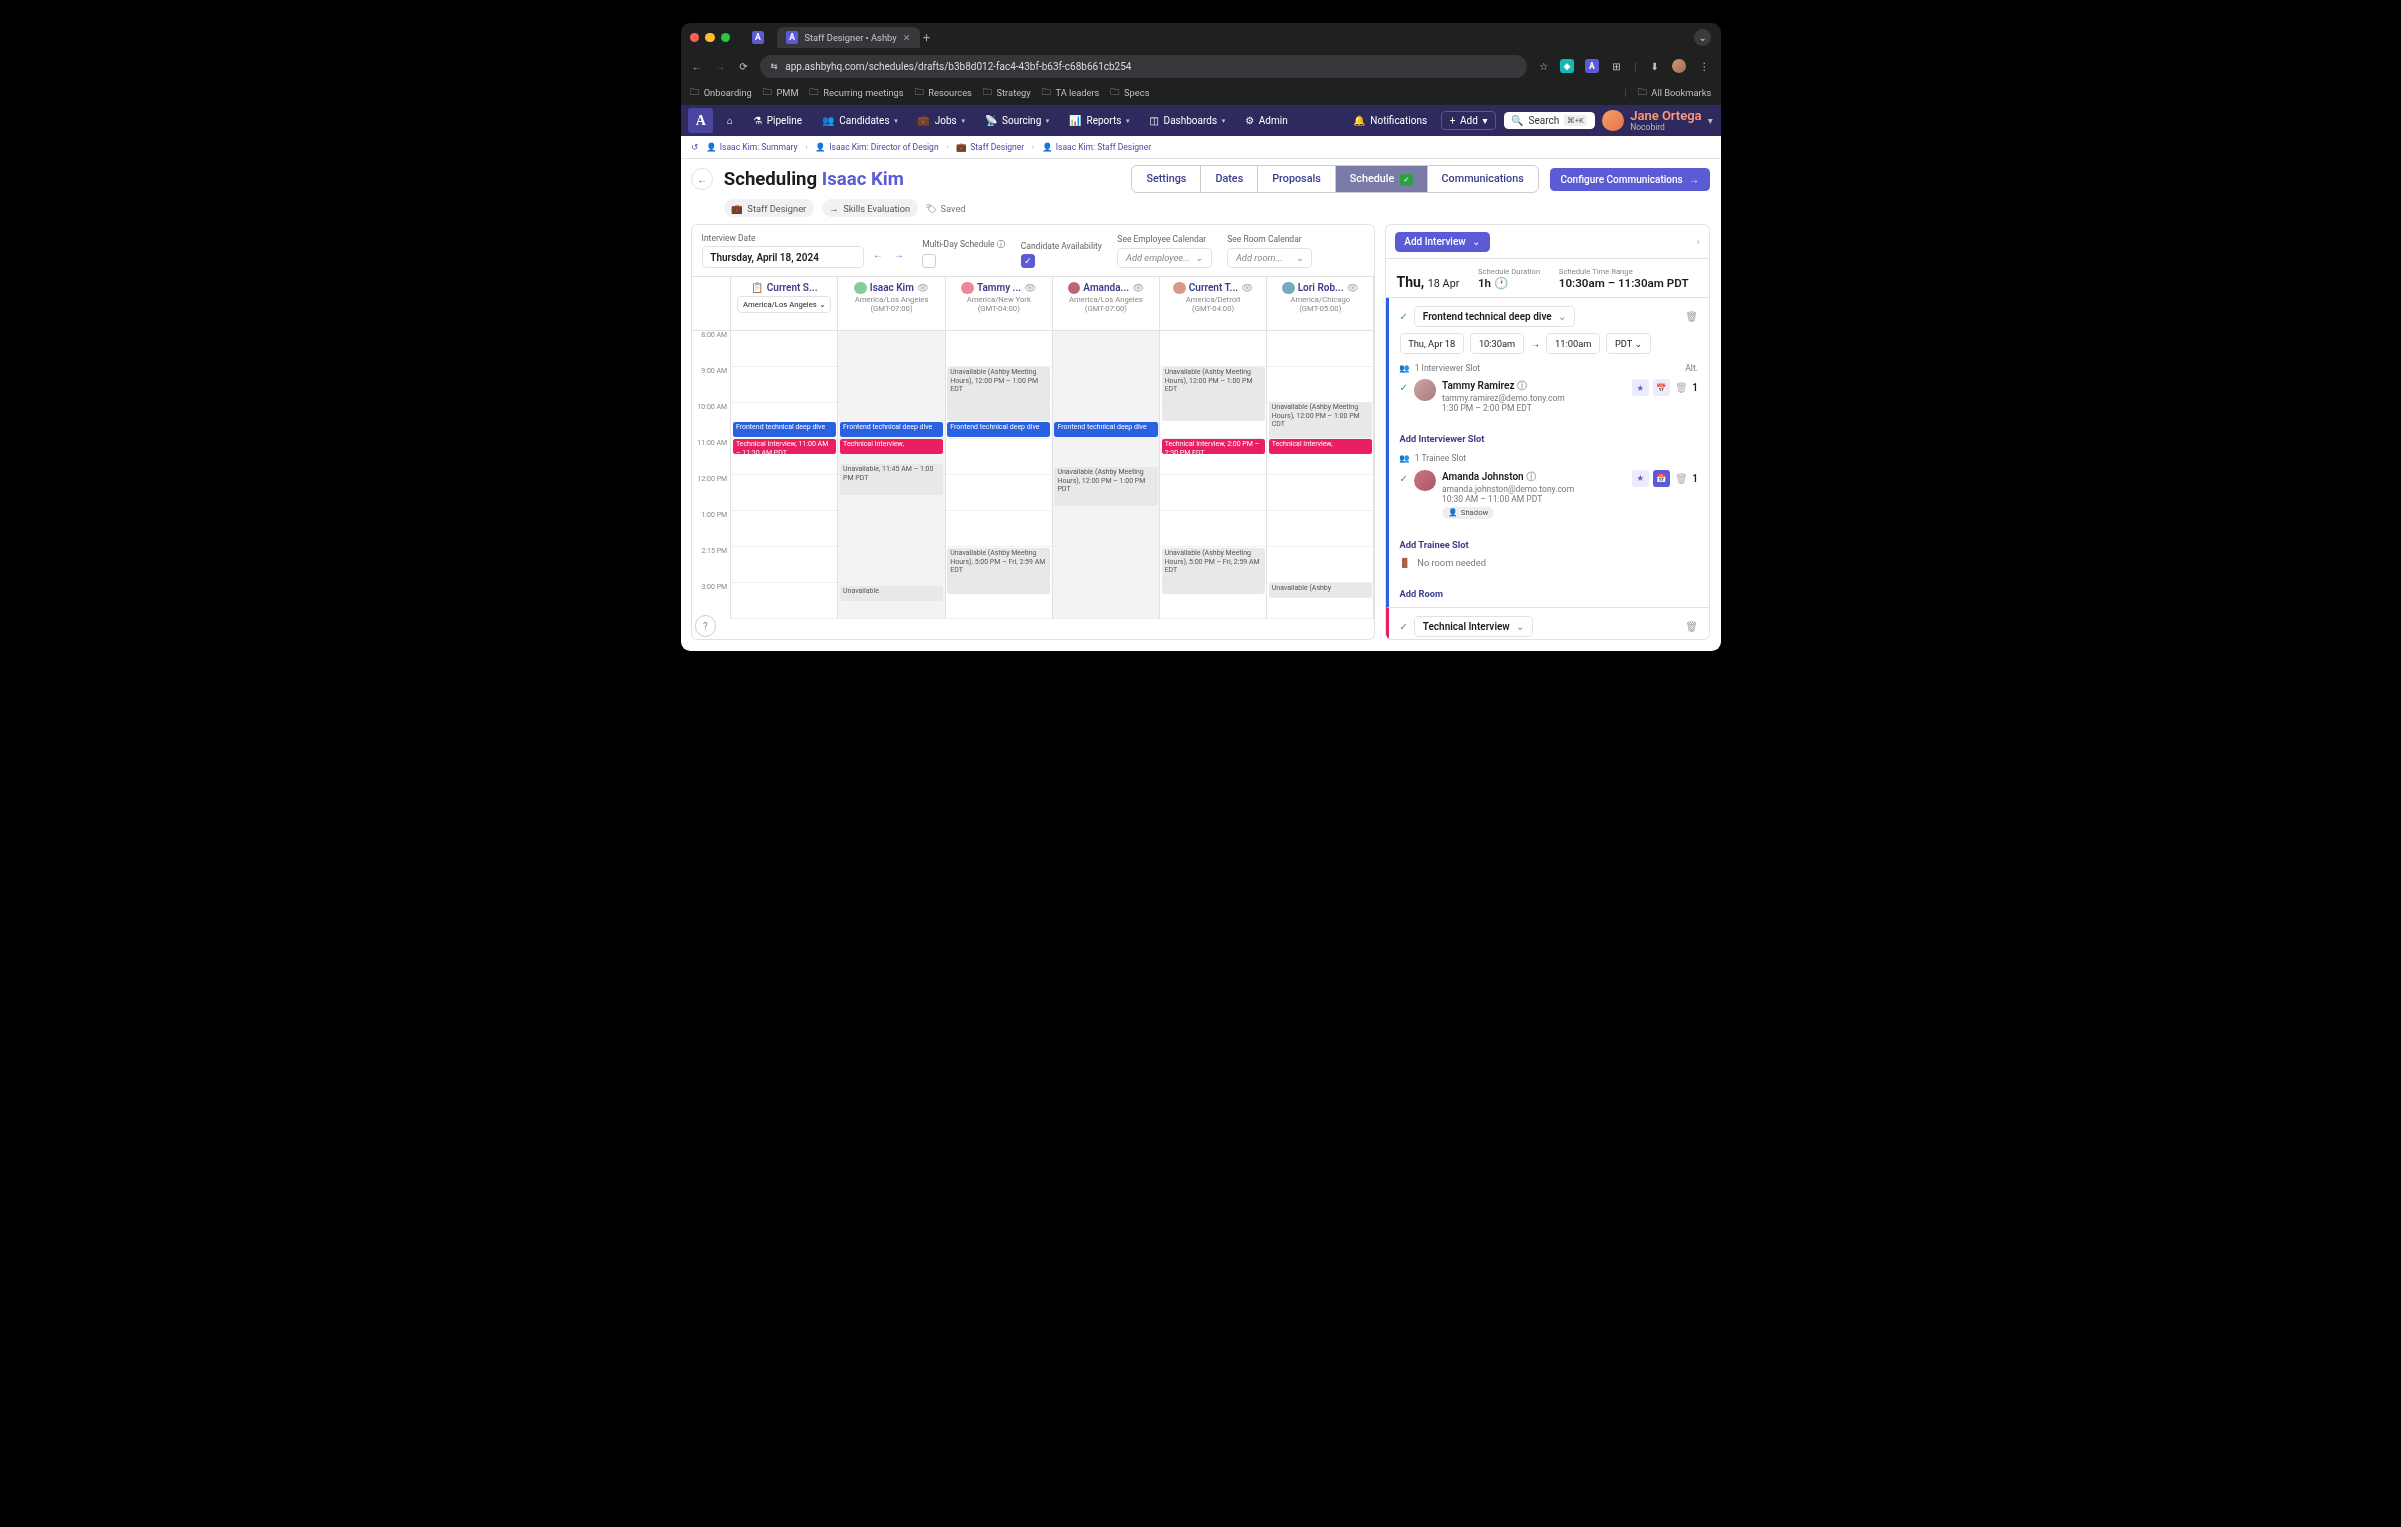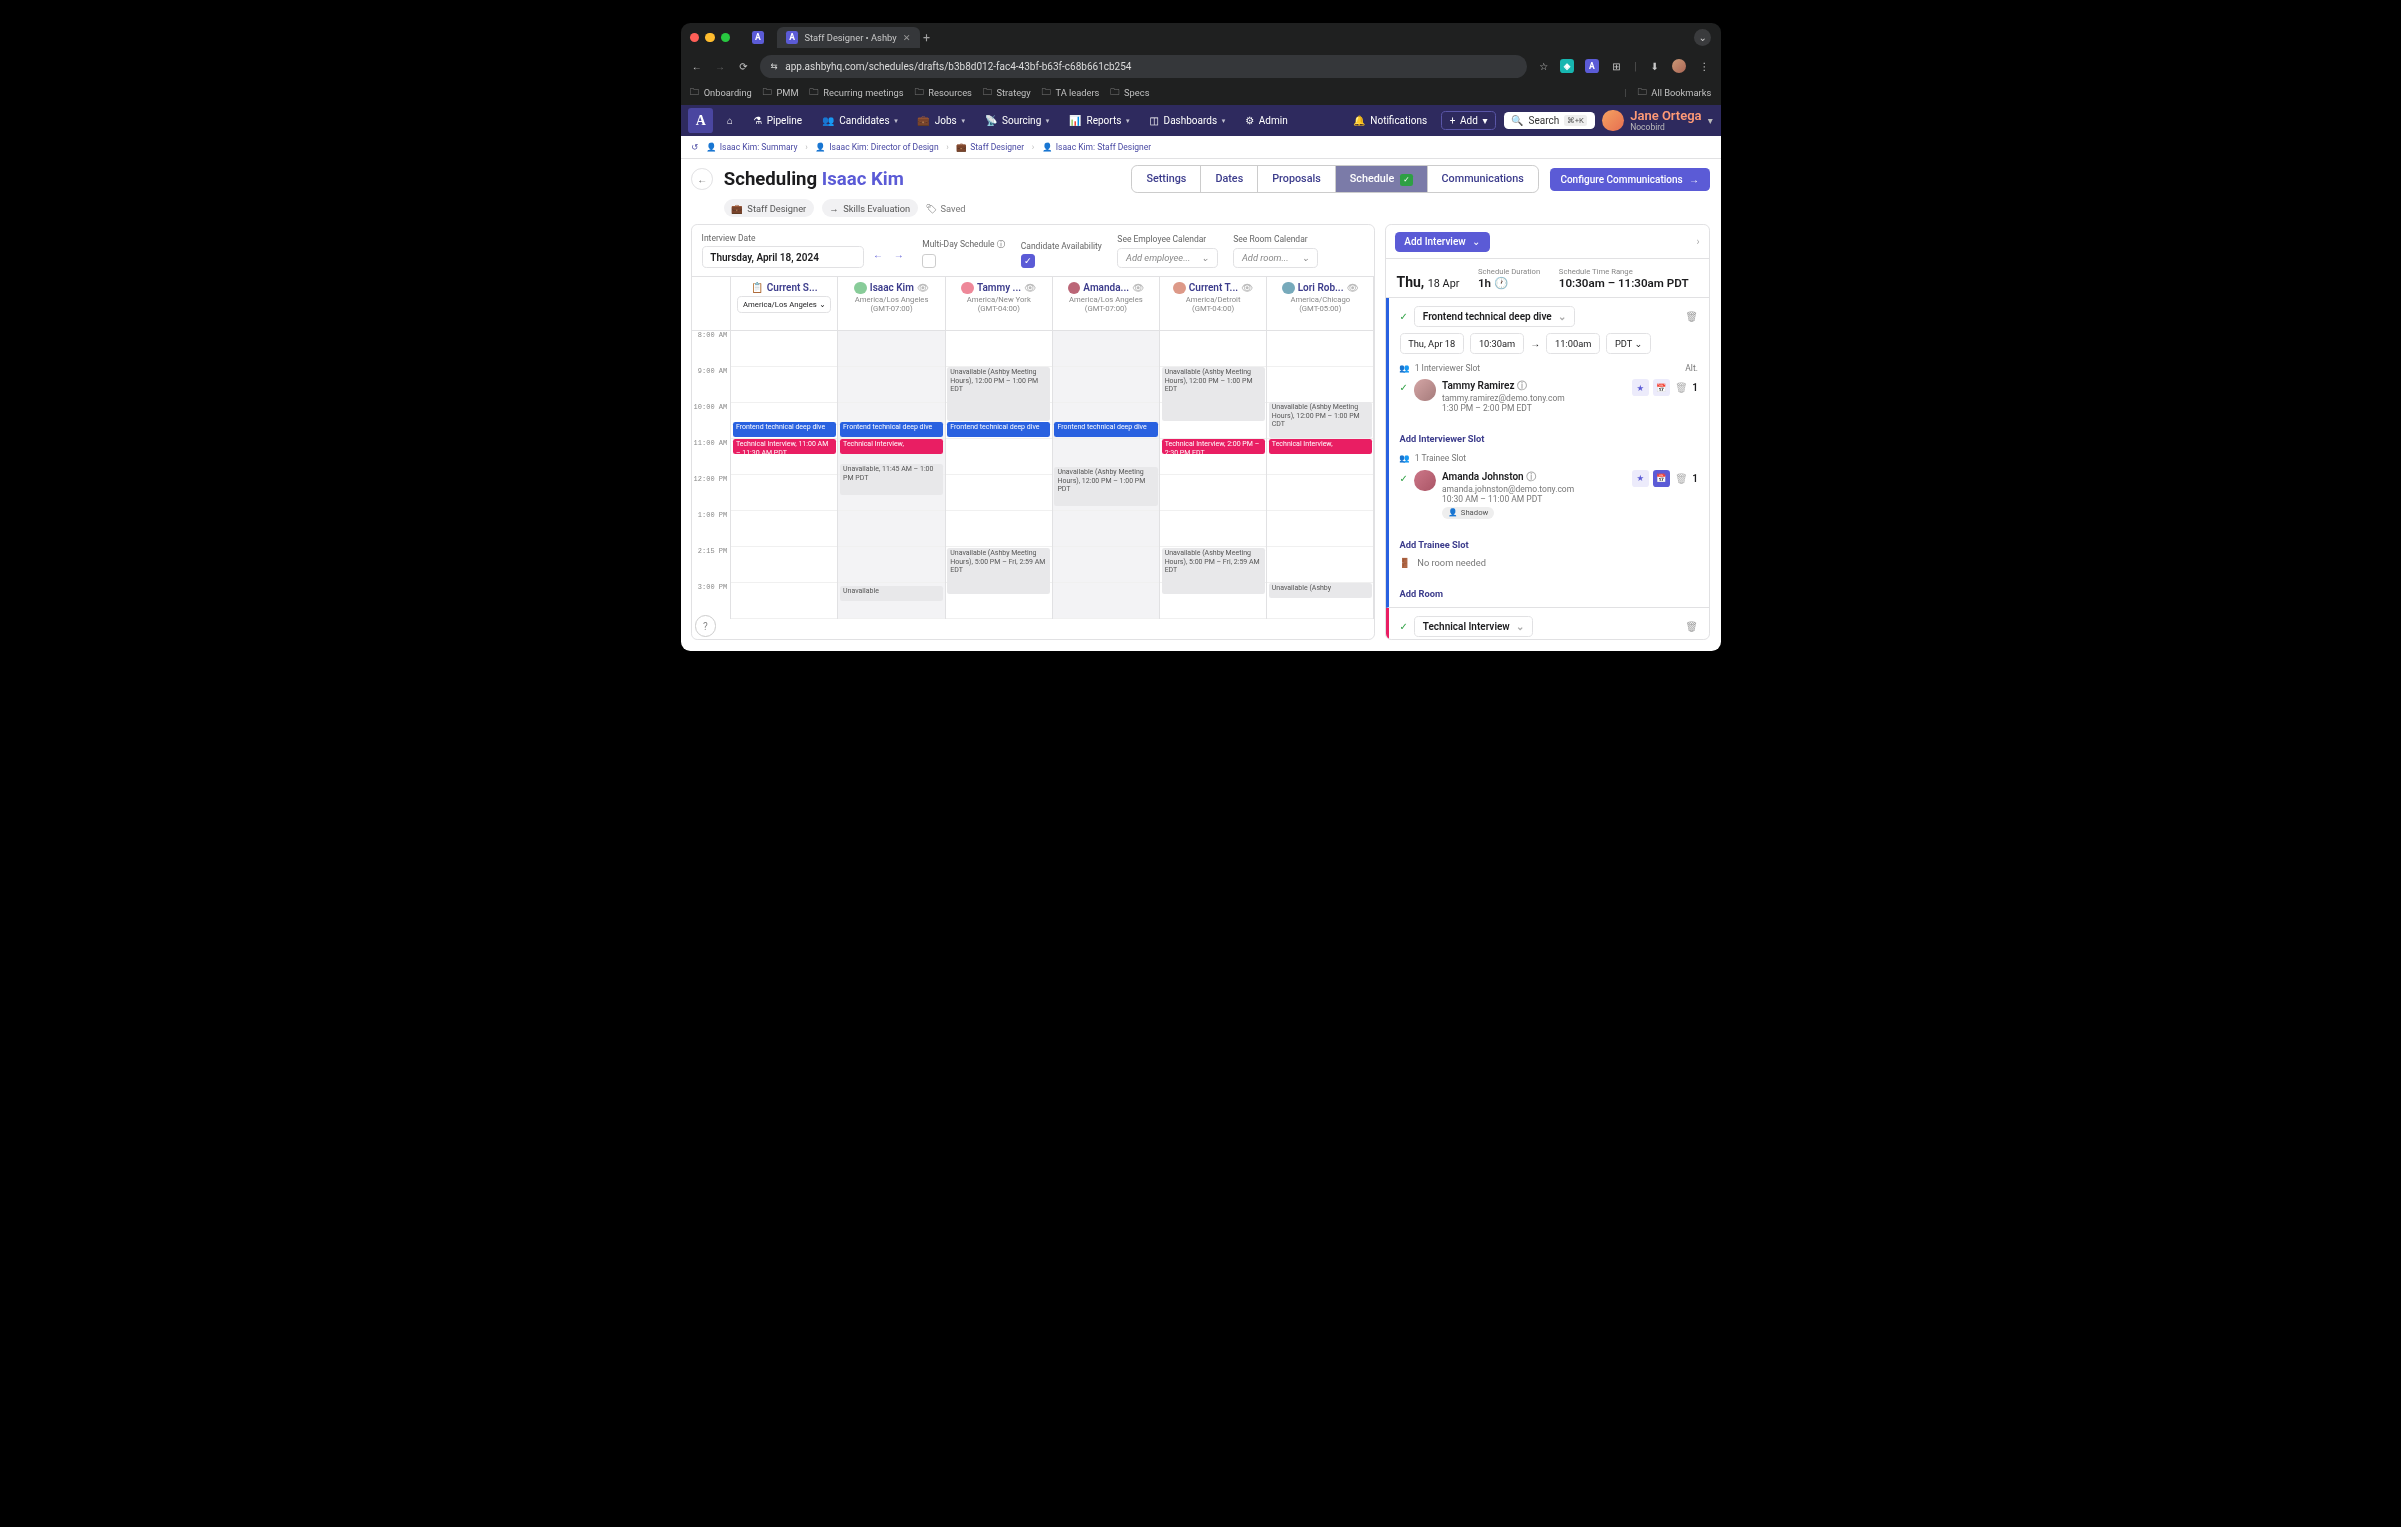--- a/index.html
+++ b/index.html
@@ -84,29 +84,29 @@
   .leftpane{flex:1;border:0.8px solid var(--gray-border);border-radius:6.2px;display:flex;flex-direction:column;overflow:hidden;}
   .controls{display:flex;gap:15.5px;align-items:flex-end;padding:7.7px 9.3px;border-bottom:0.8px solid var(--gray-border);flex-wrap:wrap;}
   .ctrl-group{display:flex;flex-direction:column;gap:3.1px;}
   .ctrl-label{font-size:8.5px;color:#666;}
   .dateinput{border:0.8px solid var(--gray-border);border-radius:4.6px;padding:4.6px 7.7px;width:162px;font-size:10px;font-weight:600;}
   .arrowbtns{display:flex;gap:4.6px;}
   .arrowbtns span{color:var(--purple);padding:3.1px;}
   .chkbx{width:14px;height:14px;border:0.8px solid #ccc;border-radius:3.1px;display:inline-block;}
   .chkbx.on{background:var(--purple);border-color:var(--purple);position:relative;}
   .chkbx.on::after{content:"✓";color:#fff;position:absolute;left:2.3px;top:-0.8px;font-size:9.3px;}
-  .selctrl{border:0.8px solid var(--gray-border);border-radius:4.6px;padding:3.9px 7.7px;color:#888;font-style:italic;display:flex;align-items:center;gap:11px;min-width:85px;justify-content:space-between;font-size:9.3px;}
+  .selctrl{border:0.8px solid var(--gray-border);border-radius:4.6px;padding:3.9px 7.7px;color:#888;font-style:italic;display:flex;align-items:center;gap:5px;min-width:85px;justify-content:space-between;font-size:9.3px;}
   .calwrap{flex:1;overflow:auto;position:relative;}
   .calgrid{display:grid;grid-template-columns:39px repeat(6,1fr);}
   .colhead{border-bottom:0.8px solid var(--gray-border);border-right:0.8px solid var(--gray-border);padding:4.6px 6.2px;text-align:center;min-height:54px;}
   .colhead .nm{font-weight:600;color:var(--purple-dark);font-size:10px;display:flex;align-items:center;gap:3.1px;justify-content:center;}
   .colhead .tz{font-size:7.7px;color:#888;margin-top:1.5px;}
   .colhead .eye{color:#bbb;font-size:9.3px;}
   .tzselect{border:0.8px solid var(--gray-border);border-radius:4.6px;padding:3.1px 4.6px;font-size:7.7px;text-align:left;display:flex;justify-content:space-between;align-items:center;margin-top:3.1px;}
-  .timecol{position:relative;font-family:Liberation Mono, monospace;}
+  .timecol{position:relative;}
   .hrlabel{height:36px;font-size:7px;color:#888;text-align:right;padding-right:3.1px;border-right:0.8px solid var(--gray-border);}
   .daycol{position:relative;border-right:0.8px solid var(--gray-border);}
   .hourrow{height:36px;border-bottom:0.8px solid #f0f0f0;}
   .evt{position:absolute;left:1.5px;right:1.5px;border-radius:2.3px;padding:1.5px 3.1px;font-size:7px;color:#fff;overflow:hidden;line-height:1.2;}
   .evt.unavail{background:#e8e8ea;color:#555;}
   .evt.frontend{background:var(--blue-event);}
   .evt.tech{background:var(--pink);}
   .rightpane{width:325px;border:0.8px solid var(--gray-border);border-radius:6.2px;display:flex;flex-direction:column;overflow:hidden;}
   .rphead{display:flex;align-items:center;padding:6.2px 9.3px;border-bottom:0.8px solid var(--gray-border);}
   .addint{background:var(--purple);color:#fff;border-radius:4.6px;padding:4.6px 9.3px;font-weight:500;display:flex;align-items:center;gap:6.2px;font-size:10px;}

